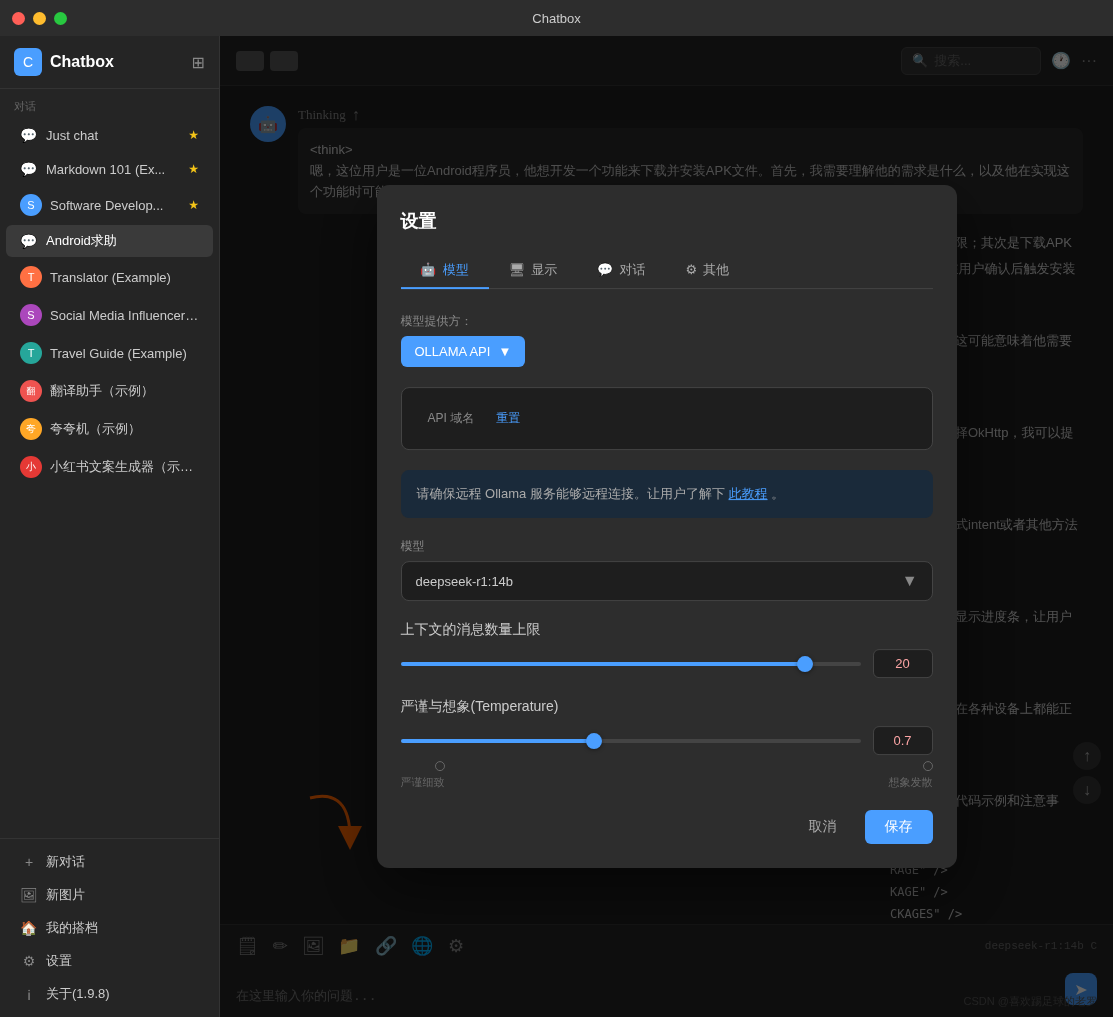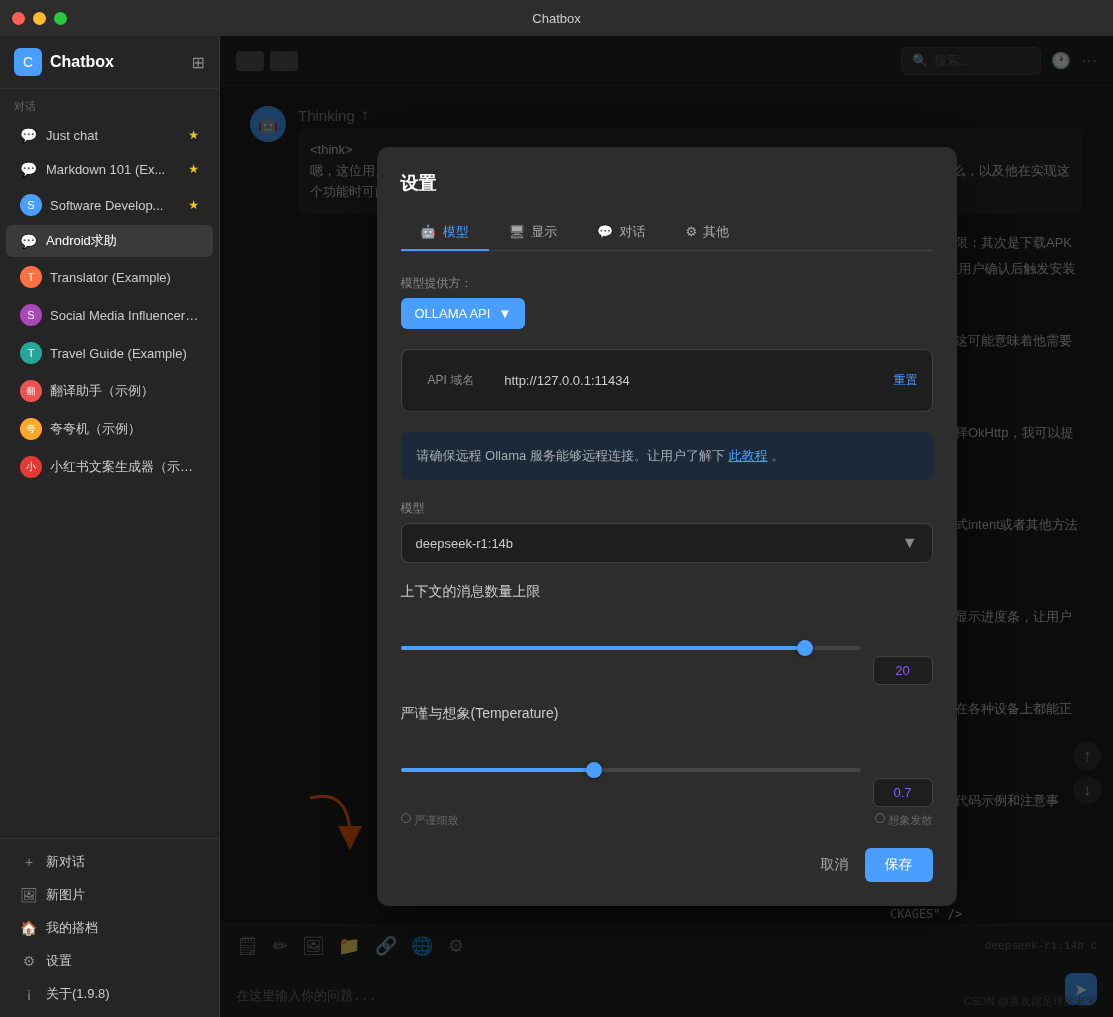--- a/index.html
+++ b/index.html
@@ -213,21 +213,21 @@
       font-size: 16px;
       flex-shrink: 0;
     }
     .message-content { flex: 1; }
     .message-header {
       display: flex;
       align-items: center;
       gap: 6px;
       margin-bottom: 4px;
     }
-    .message-sender { font-size: 15px; color: #888; }
+    .message-sender { font-size: 13px; color: #888; font-family: Liberation Serif, serif; }
     .message-arrow { color: #888; }
     .message-text-dark {
       background: #2a2a2a;
       border-radius: 8px;
       padding: 12px;
       font-size: 13px;
       color: #ccc;
       line-height: 1.6;
     }
 
@@ -441,47 +441,48 @@
       cursor: grab;
       box-shadow: 0 1px 4px rgba(0,0,0,0.4);
     }
     .slider-value-box {
       width: 60px;
       background: #1e1e1e;
       border: 1px solid #444;
       border-radius: 6px;
       padding: 6px 8px;
       font-size: 13px;
-      color: #8b5cf6;
+      color: #fca5a5;
       text-align: center;
       flex-shrink: 0;
-      margin-top: 45px;
     }
     .slider-hints {
       display: flex;
       justify-content: space-between;
       margin-top: 6px;
     }
     .slider-hint {
       font-size: 11px;
       color: #666;
       display: flex;
-      align-items: flex-start;
+      align-items: flex-end;
       gap: 4px;
+      flex-direction: column;
     }
     .slider-hint-dot {
       width: 10px;
       height: 10px;
       border-radius: 50%;
       border: 1px solid #666;
     }
 
     .modal-footer {
       display: flex;
       justify-content: flex-end;
+      gap: 12px;
       margin-top: 20px;
     }
     .btn-cancel {
       background: transparent;
       border: none;
       color: #aaa;
       font-size: 14px;
       cursor: pointer;
       padding: 8px 16px;
     }
@@ -730,21 +731,20 @@
         <span class="form-label">模型提供方：</span>
         <button class="provider-dropdown">
           <span>OLLAMA API</span>
           <span>▼</span>
         </button>
       </div>
 
       <div class="form-group">
         <div class="api-input-wrapper">
           <span class="form-label" style="margin:12px;white-space:nowrap;">API 域名</span>
-          <input class="api-input" style="margin-left: 8px;" value="http://127.0.0.1:11434">
           <span class="api-reset-btn">重置</span>
         </div>
       </div>
 
       <div class="info-box">
         <span>请确保远程 Ollama 服务能够远程连接。让用户了解下</span>
         <a href="#">此教程</a>
         <span>。</span>
       </div>
 

